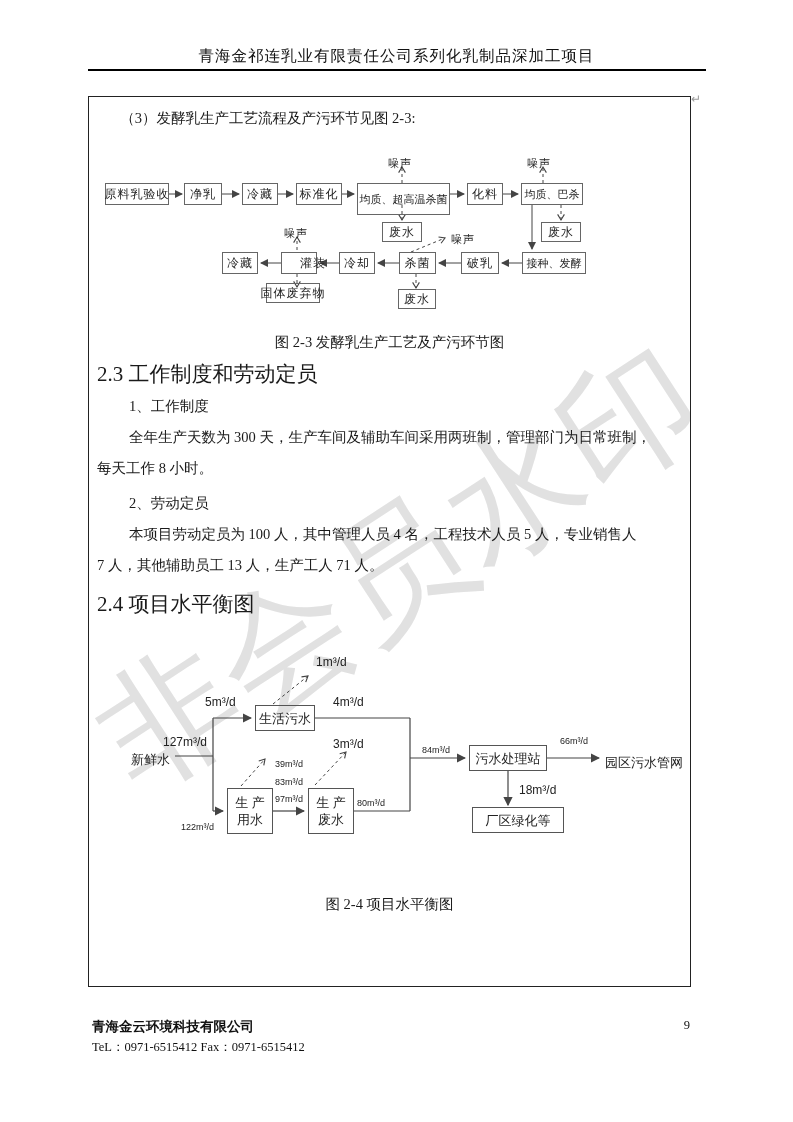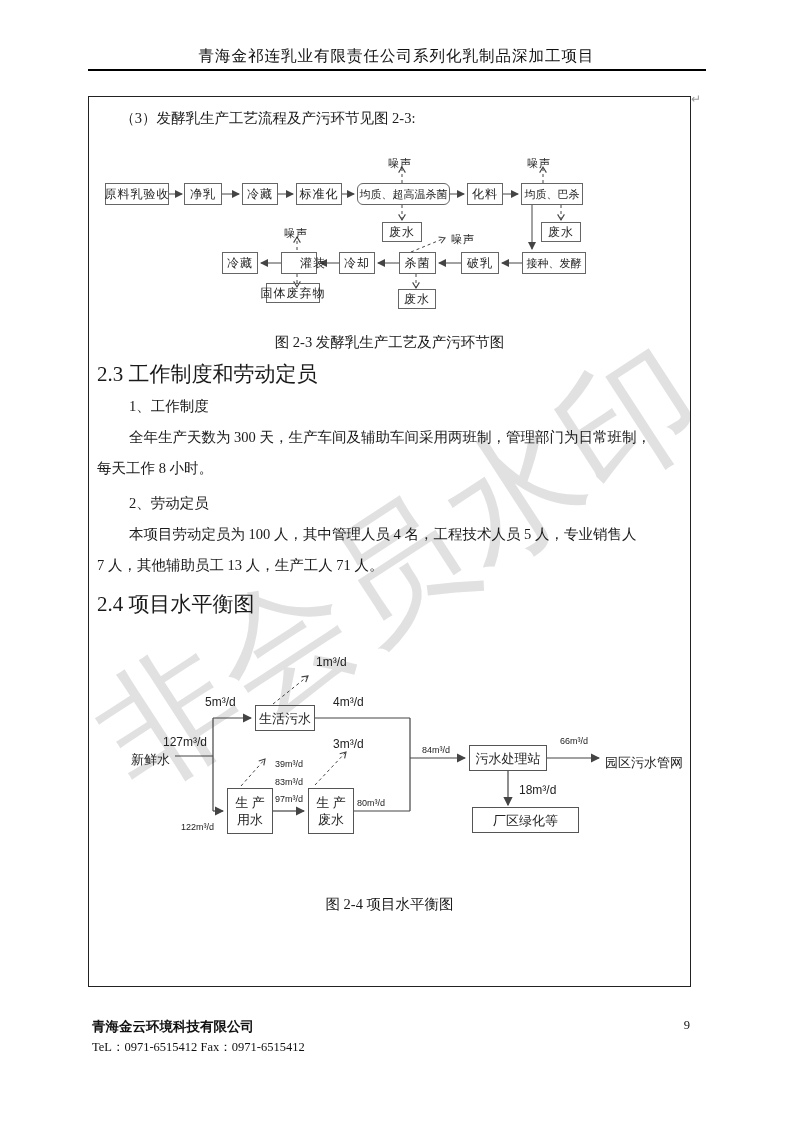--- a/index.html
+++ b/index.html
@@ -105,21 +105,21 @@
         <line x1="208" y1="113" x2="208" y2="100" stroke="#444" stroke-width="1" stroke-dasharray="3,3" marker-end="url(#m1o)"></line>
         <line x1="208" y1="137" x2="208" y2="150" stroke="#444" stroke-width="1" stroke-dasharray="3,3" marker-end="url(#m1o)"></line>
         <line x1="322" y1="115" x2="356" y2="101" stroke="#444" stroke-width="1" stroke-dasharray="3,3" marker-end="url(#m1o)"></line>
         <line x1="327" y1="137" x2="327" y2="151" stroke="#444" stroke-width="1" stroke-dasharray="3,3" marker-end="url(#m1o)"></line>
       </svg>
 
       <div class="pbox" style="left:16px;top:46px;width:64px;height:22px;">原料乳验收</div>
       <div class="pbox" style="left:95px;top:46px;width:38px;height:22px;">净乳</div>
       <div class="pbox" style="left:153px;top:46px;width:36px;height:22px;">冷藏</div>
       <div class="pbox" style="left:207px;top:46px;width:46px;height:22px;">标准化</div>
-      <div class="pbox tight" style="left:268px;top:46px;width:93px;height:22px;border-radius:6px;">均质、超高温杀菌</div>
+      <div class="pbox tight" style="left:268px;top:46px;width:93px;height:32px;">均质、超高温杀菌</div>
       <div class="pbox" style="left:378px;top:46px;width:36px;height:22px;">化料</div>
       <div class="pbox tight" style="left:432px;top:46px;width:62px;height:22px;">均质、巴杀</div>
 
       <div class="flabel" style="left:299px;top:13px;">噪声</div>
       <div class="flabel" style="left:438px;top:13px;">噪声</div>
       <div class="pbox" style="left:293px;top:85px;width:40px;height:20px;">废水</div>
       <div class="pbox" style="left:452px;top:85px;width:40px;height:20px;">废水</div>
 
       <div class="pbox" style="left:133px;top:115px;width:36px;height:22px;">冷藏</div>
       <div class="pbox" style="left:192px;top:115px;width:36px;height:22px;padding-left:28px;">灌装</div>
@@ -177,21 +177,21 @@
         <line x1="226" y1="160" x2="257" y2="127" stroke="#444" stroke-width="1" stroke-dasharray="3,3" marker-end="url(#m2o)"></line>
       </svg>
 
       <div class="wtext" style="left:42px;top:122px;text-align:center;">新鲜水</div>
       <div class="wbox" style="left:166px;top:80px;width:60px;height:26px;">生活污水</div>
       <div class="wbox" style="left:138px;top:163px;width:46px;height:46px;">生 产
 用水</div>
       <div class="wbox" style="left:219px;top:163px;width:46px;height:46px;">生 产
 废水</div>
       <div class="wbox" style="left:380px;top:120px;width:78px;height:26px;">污水处理站</div>
-      <div class="wbox" style="left:383px;top:182px;width:107px;height:26px;">厂区绿化等</div>
+      <div class="wbox" style="left:383px;top:182px;width:92px;height:26px;">厂区绿化等</div>
       <div class="wtext" style="left:516px;top:125px;">园区污水管网</div>
 
       <div class="flow-md" style="left:74px;top:104px;">127m³/d</div>
       <div class="flow-md" style="left:116px;top:64px;">5m³/d</div>
       <div class="flow-md" style="left:227px;top:24px;">1m³/d</div>
       <div class="flow-md" style="left:244px;top:64px;">4m³/d</div>
       <div class="flow-sm" style="left:92px;top:189px;">122m³/d</div>
       <div class="flow-sm" style="left:186px;top:126px;">39m³/d</div>
       <div class="flow-sm" style="left:186px;top:144px;">83m³/d</div>
       <div class="flow-sm" style="left:186px;top:161px;">97m³/d</div>

